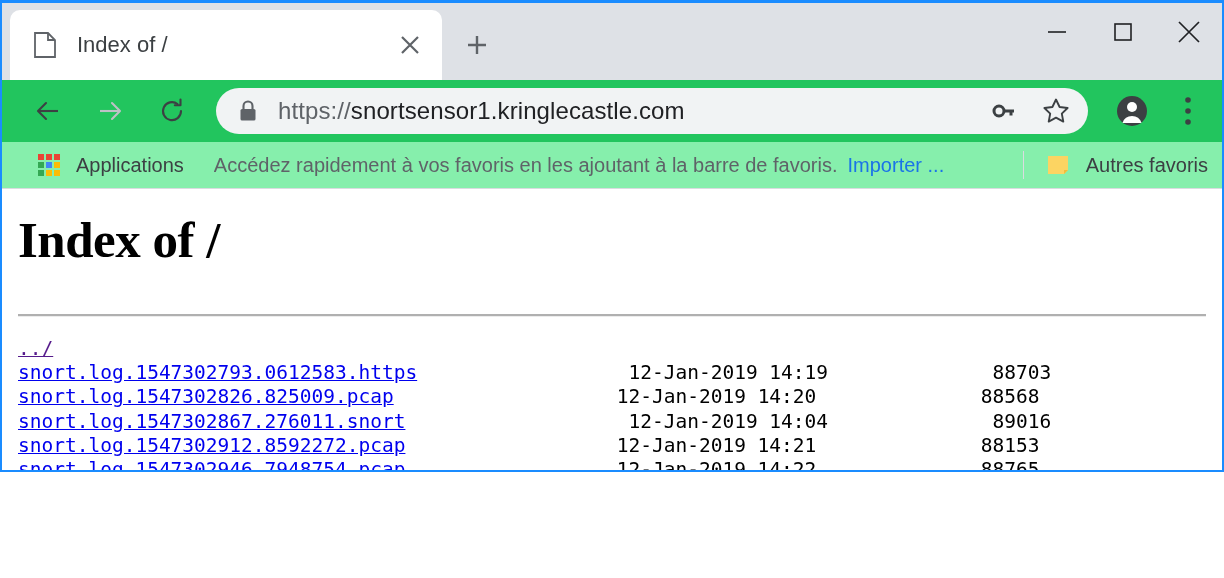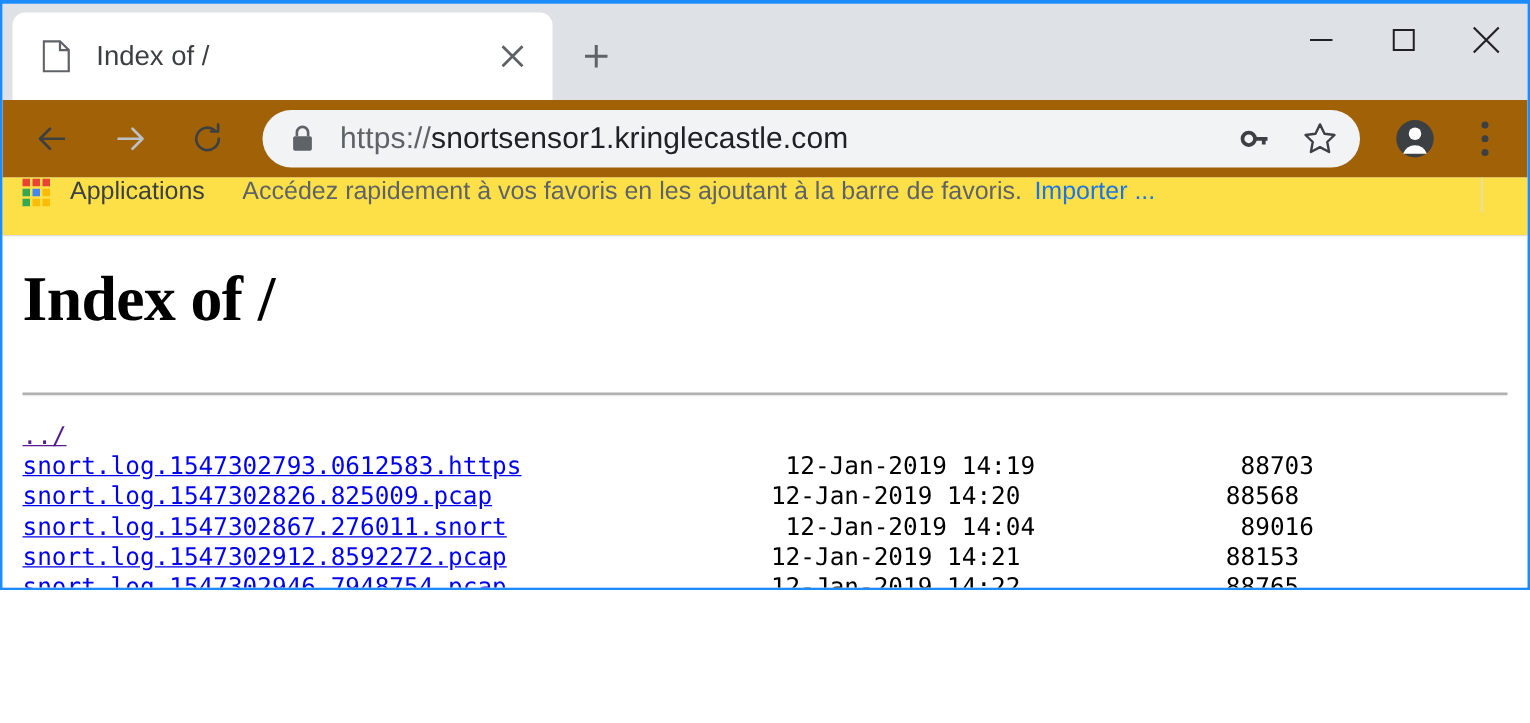--- a/index.html
+++ b/index.html
@@ -97,24 +97,24 @@
     width: 66px;
     height: 58px;
     display: flex;
     align-items: center;
     justify-content: center;
   }
 
   
   .toolbar {
     height: 62px;
-    background: #a16207;
-    display: flex;
-    align-items: center;
-    padding: 0 14px 0 18px;
+    background: #22c55e;
+    display: flex;
+    align-items: center;
+    padding: 0 14px 0 24px;
     box-sizing: border-box;
   }
   .navbtn {
     width: 44px;
     height: 44px;
     display: flex;
     align-items: center;
     justify-content: center;
     flex: 0 0 auto;
     border-radius: 50%;
@@ -163,25 +163,25 @@
   .menu-btn {
     width: 40px; height: 44px;
     margin-left: 14px;
     flex: 0 0 auto;
     display: flex; align-items: center; justify-content: center;
   }
 
   
   .bookmarks {
     height: 47px;
-    background: #fde047;
+    background: #86efac;
     border-bottom: 1px solid #dadce0;
     display: flex;
-    align-items: flex-start;
-    padding: 0 14px 0 16px;
+    align-items: center;
+    padding: 0 14px 0 36px;
     box-sizing: border-box;
     font-size: 20px;
     color: #3c4043;
   }
   .apps-btn { display: flex; align-items: center; flex: 0 0 auto; }
   .apps-grid {
     width: 22px; height: 22px;
     display: grid;
     grid-template-columns: repeat(3, 6px);
     grid-template-rows: repeat(3, 6px);
@@ -385,20 +385,29 @@
       </span>
       <span class="apps-label">Applications</span>
     </div>
 
     <span class="bm-hint">Accédez rapidement à vos favoris en les ajoutant à la barre de favoris.</span>
     <span class="bm-import">Importer ...</span>
 
     <span class="bm-spacer"></span>
     <span class="bm-sep"></span>
 
+    <div class="bm-other">
+      <span class="folder-icon">
+        <svg width="24" height="22" viewBox="0 0 24 22">
+          <path d="M2 2 h20 v14 l-4 4 h-16 z" fill="#fcd462"></path>
+          <path d="M22 16 l-4 4 v-4 z" fill="#f0bc3c"></path>
+        </svg>
+      </span>
+      <span class="bm-other-label">Autres favoris</span>
+    </div>
   </div>
 
   <div class="page">
     <h1 class="page-title">Index of /</h1>
     <hr class="rule">
     <pre class="listing" id="dir-listing"><a class="visited">../</a>
 <a>snort.log.1547302793.0612583.https</a><span>                  12-Jan-2019 14:19              88703</span>
 <a>snort.log.1547302826.825009.pcap</a><span>                   12-Jan-2019 14:20              88568</span>
 <a>snort.log.1547302867.276011.snort</a><span>                   12-Jan-2019 14:04              89016</span>
 <a>snort.log.1547302912.8592272.pcap</a><span>                  12-Jan-2019 14:21              88153</span>

